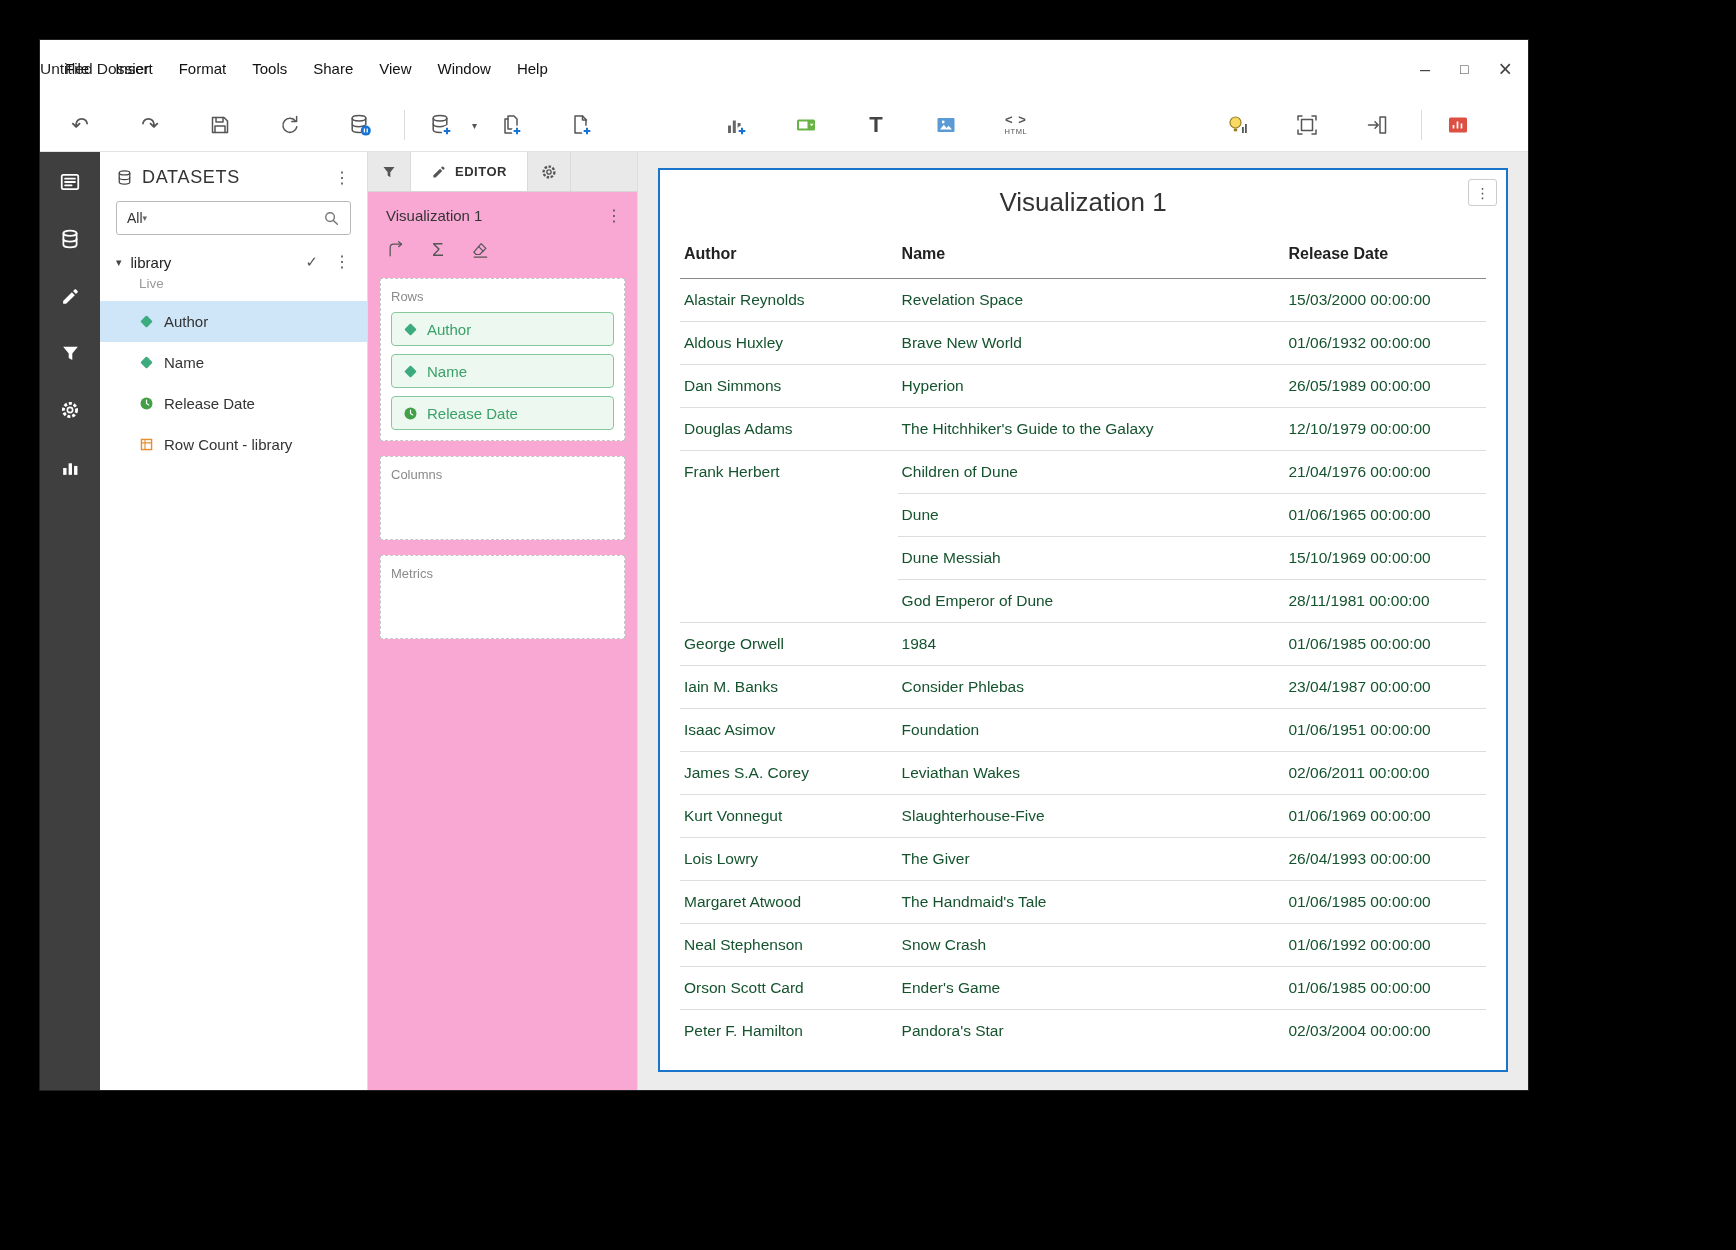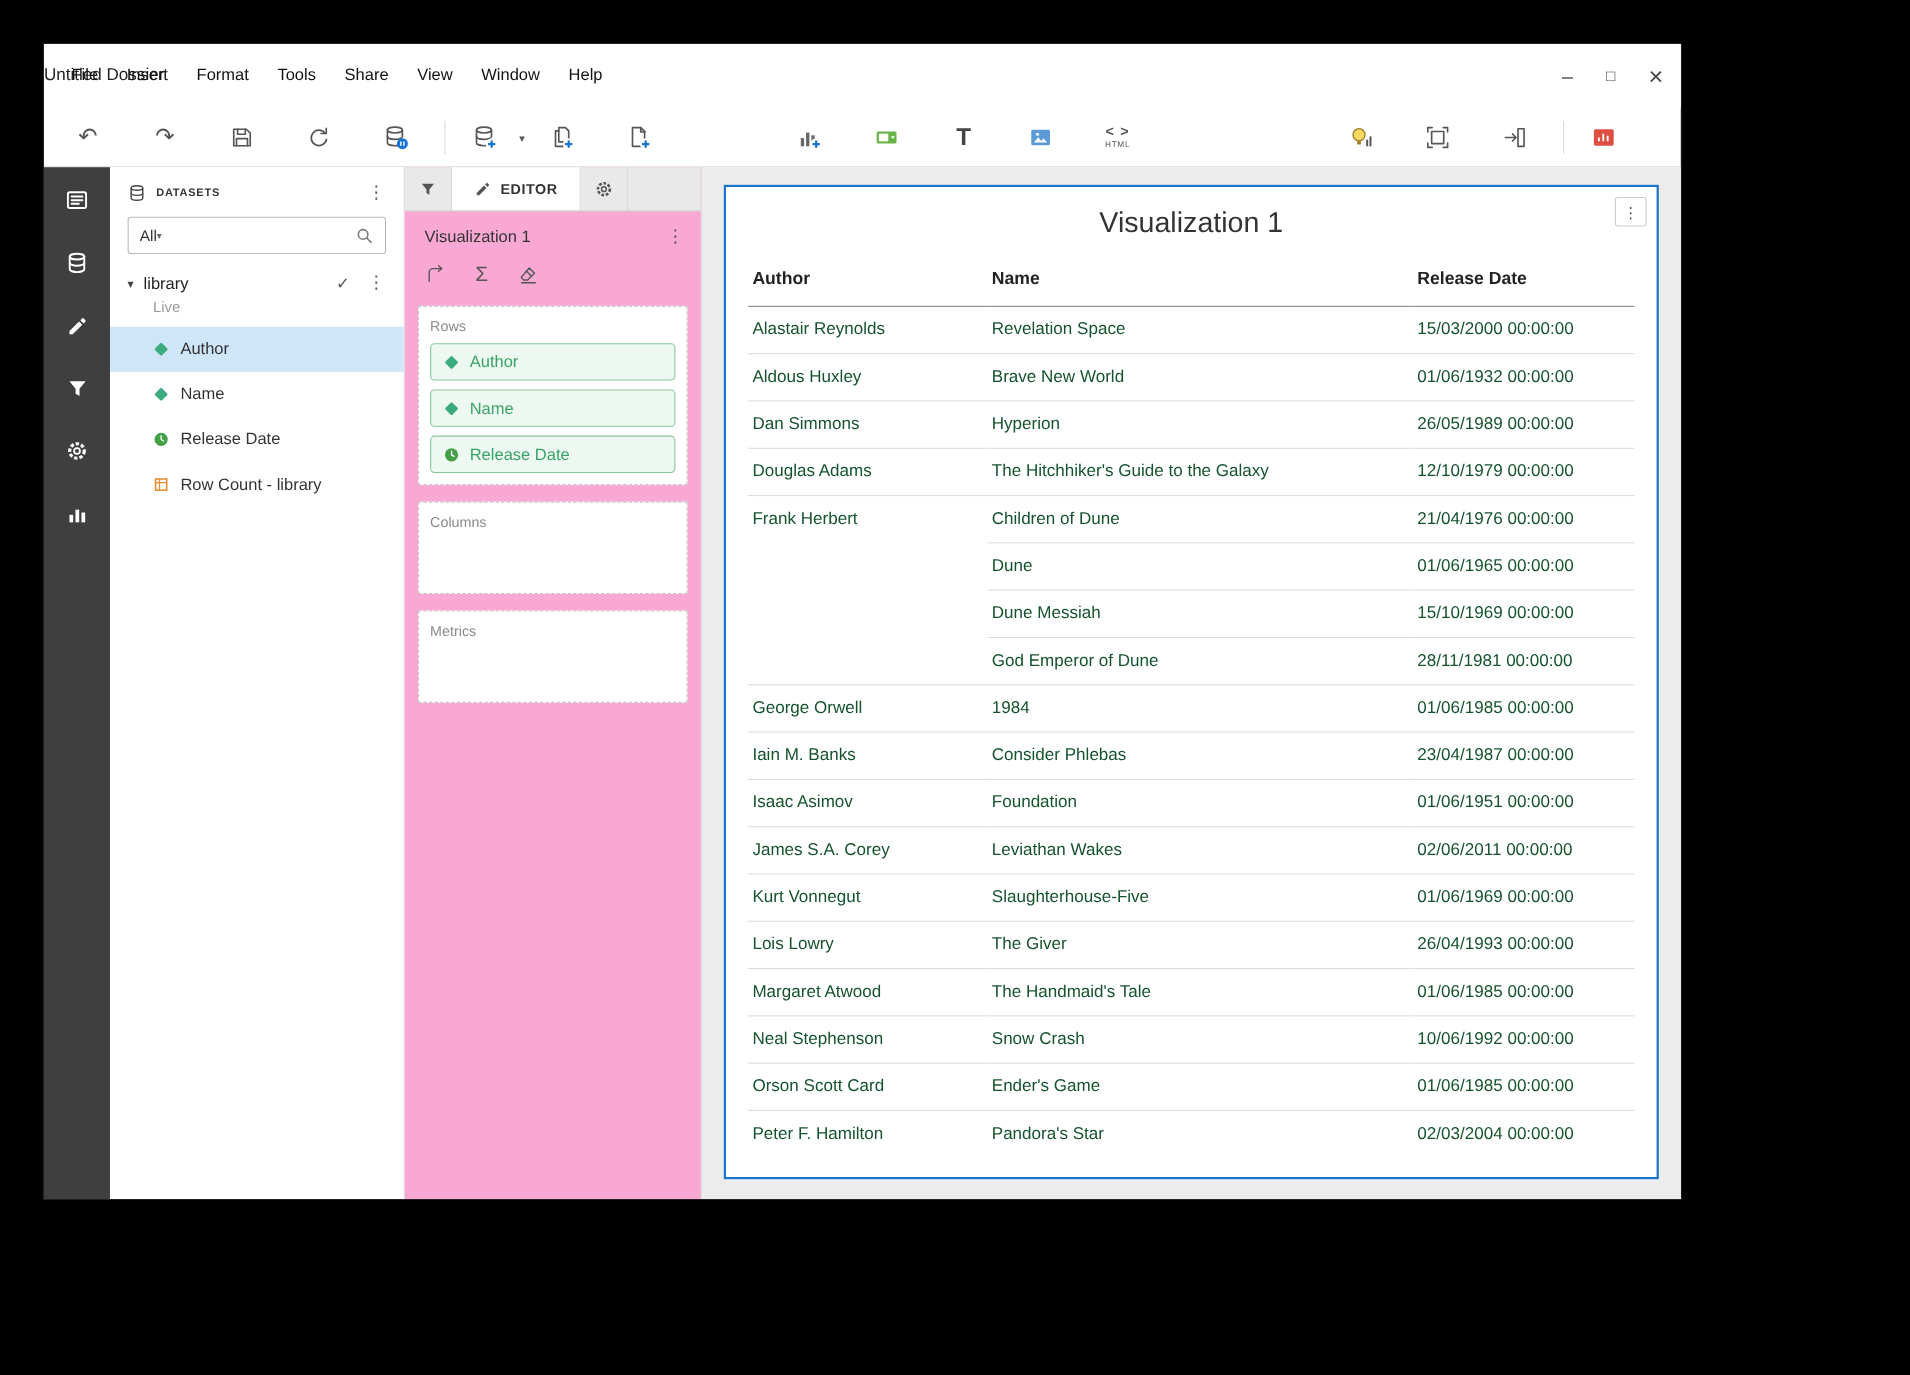--- a/index.html
+++ b/index.html
@@ -34,21 +34,21 @@
   .app-body{flex:1;display:flex;min-height:0}
 
   
   .rail{width:60px;background:#3f3f3f;flex:0 0 auto;display:flex;flex-direction:column;align-items:center;padding-top:12px}
   .rail-btn{width:36px;height:36px;margin-bottom:21px;background:none;border:none;display:flex;align-items:center;justify-content:center;cursor:pointer}
   .wst{fill:none;stroke:#fff;stroke-width:1.6;stroke-linejoin:round;stroke-linecap:round}
 
   
   .datasets-panel{width:268px;flex:0 0 auto;border-right:1px solid #ddd;background:#fff;display:flex;flex-direction:column}
   .dp-header{display:flex;align-items:center;gap:9px;padding:15px 10px 10px 16px}
-  .dp-title{font-size:10px;font-weight:700;letter-spacing:.7px;color:#333;flex:1}
+  .dp-title{font-size:18px;font-weight:400;letter-spacing:.7px;color:#333;flex:1}
   .kebab{color:#555;font-size:16px;padding:0 7px;cursor:pointer;line-height:1}
   .dp-search{margin:3px 16px 13px;height:34px;border:1px solid #b9b9b9;border-radius:3px;display:flex;align-items:center;gap:0;padding:0 10px;font-size:14px;color:#333;cursor:pointer}
   .dp-search .chev{font-size:9px;color:#666}
   .dp-search .spacer{flex:1}
   .dp-dataset-row{display:flex;align-items:center;gap:9px;padding:5px 10px 2px 16px;font-size:15px;color:#222;cursor:pointer}
   .dp-dataset-row .caret{font-size:11px;color:#444}
   .dp-dataset-row .check{margin-left:auto;color:#555;font-size:15px}
   .dp-live{padding-left:39px;font-size:13.5px;color:#9a9a9a;margin:3px 0 10px}
   .dp-field{height:41px;display:flex;align-items:center;gap:10px;padding-left:39px;font-size:15px;color:#333;cursor:pointer}
   .dp-field.selected{background:#cfe5f8}
@@ -527,21 +527,21 @@
                 <td>26/04/1993 00:00:00</td>
               </tr>
               <tr>
                 <td>Margaret Atwood</td>
                 <td>The Handmaid's Tale</td>
                 <td>01/06/1985 00:00:00</td>
               </tr>
               <tr>
                 <td>Neal Stephenson</td>
                 <td>Snow Crash</td>
-                <td>10/06/1992 00:00:00</td>
+                <td>01/06/1992 00:00:00</td>
               </tr>
               <tr>
                 <td>Orson Scott Card</td>
                 <td>Ender's Game</td>
                 <td>01/06/1985 00:00:00</td>
               </tr>
               <tr>
                 <td>Peter F. Hamilton</td>
                 <td>Pandora's Star</td>
                 <td>02/03/2004 00:00:00</td>

